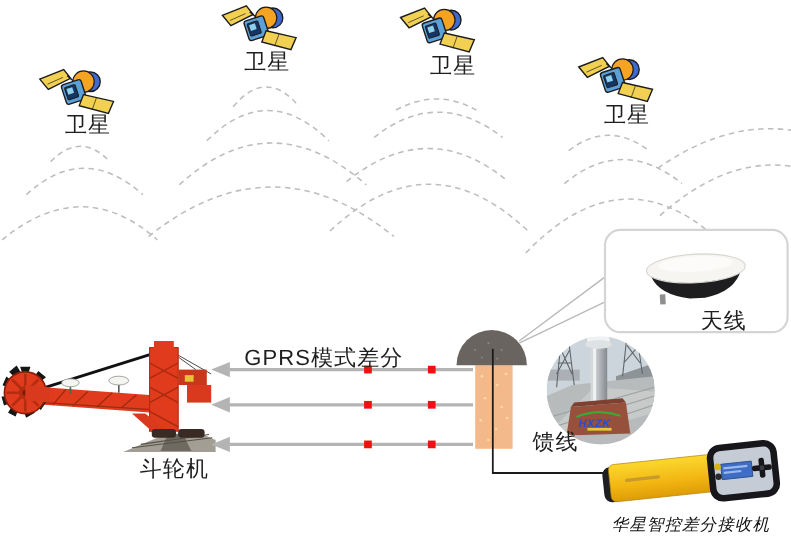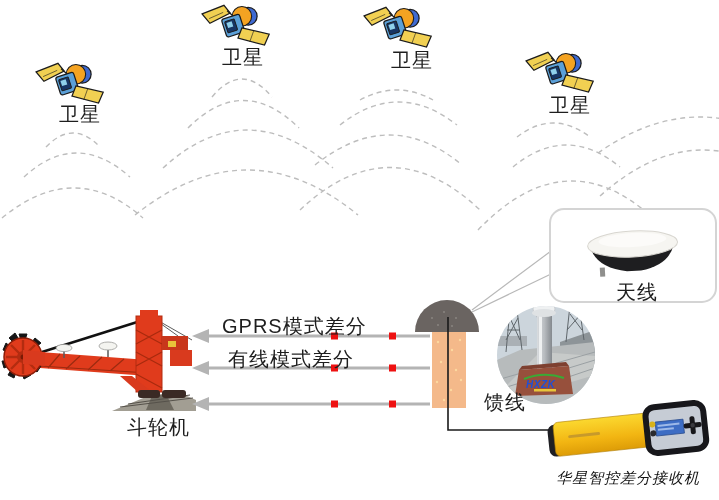--- a/index.html
+++ b/index.html
@@ -250,20 +250,19 @@
     </g>
   </g>
 </svg>
 
 <div class="lbl" style="left:59px;top:103px">卫星</div>
 <div class="lbl" style="left:222px;top:46px">卫星</div>
 <div class="lbl" style="left:391px;top:49px">卫星</div>
 <div class="lbl" style="left:549px;top:94px">卫星</div>
 
 <div class="lbl" style="left:222px;top:315px">GPRS模式差分</div>
-<div class="lbl" style="left:228px;top:348px">有线模式差分</div>
 
 <div class="lbl" style="left:127px;top:416px">斗轮机</div>
-<div class="lbl" style="left:616px;top:281px">天线</div>
+<div class="lbl" style="left:637px;top:281px">天线</div>
 <div class="lbl" style="left:484px;top:391px">馈线</div>
 <div class="lbl lbl-recv" style="left:556px;top:470px">华星智控差分接收机</div>
 
 </div>
 
 </body></html>

